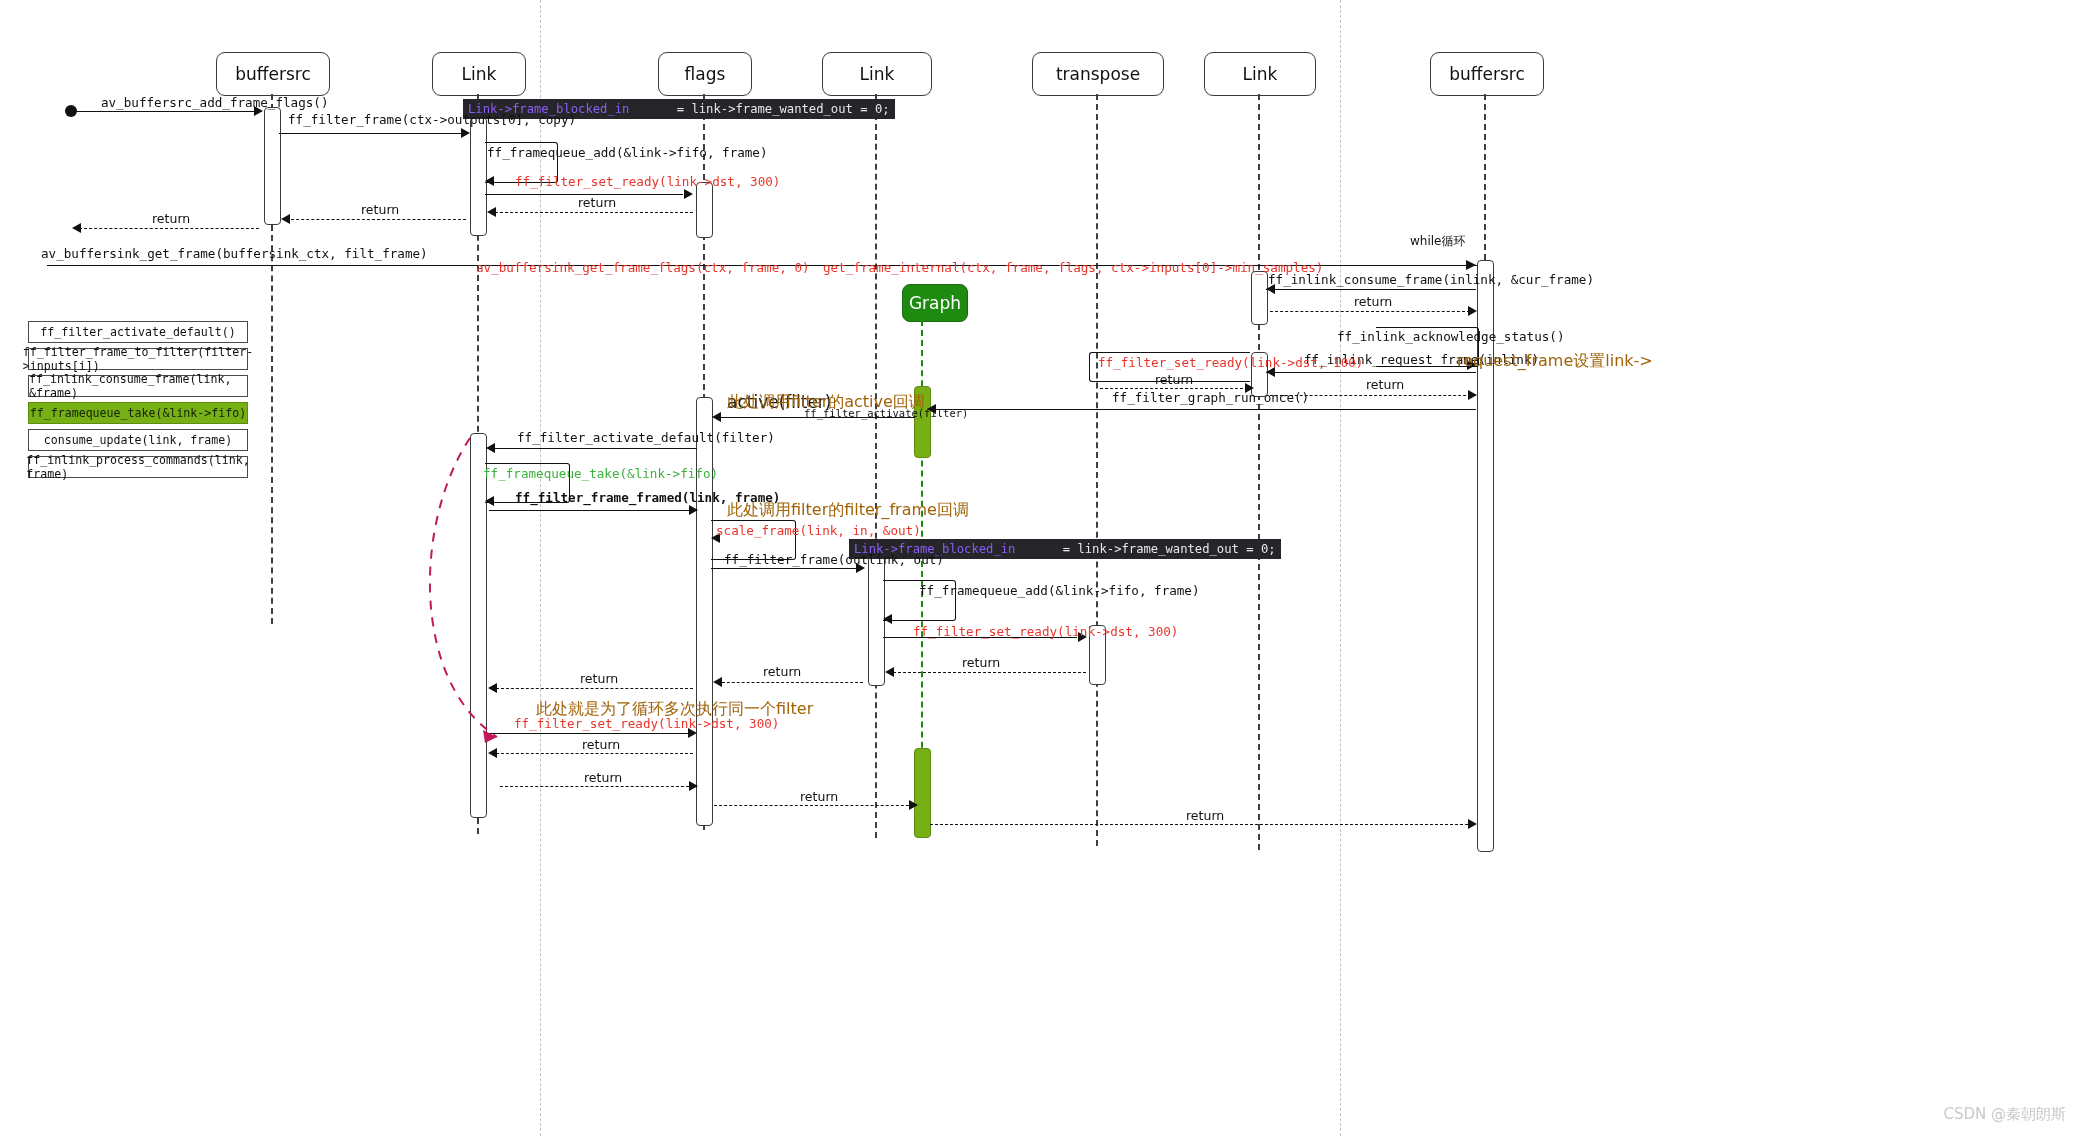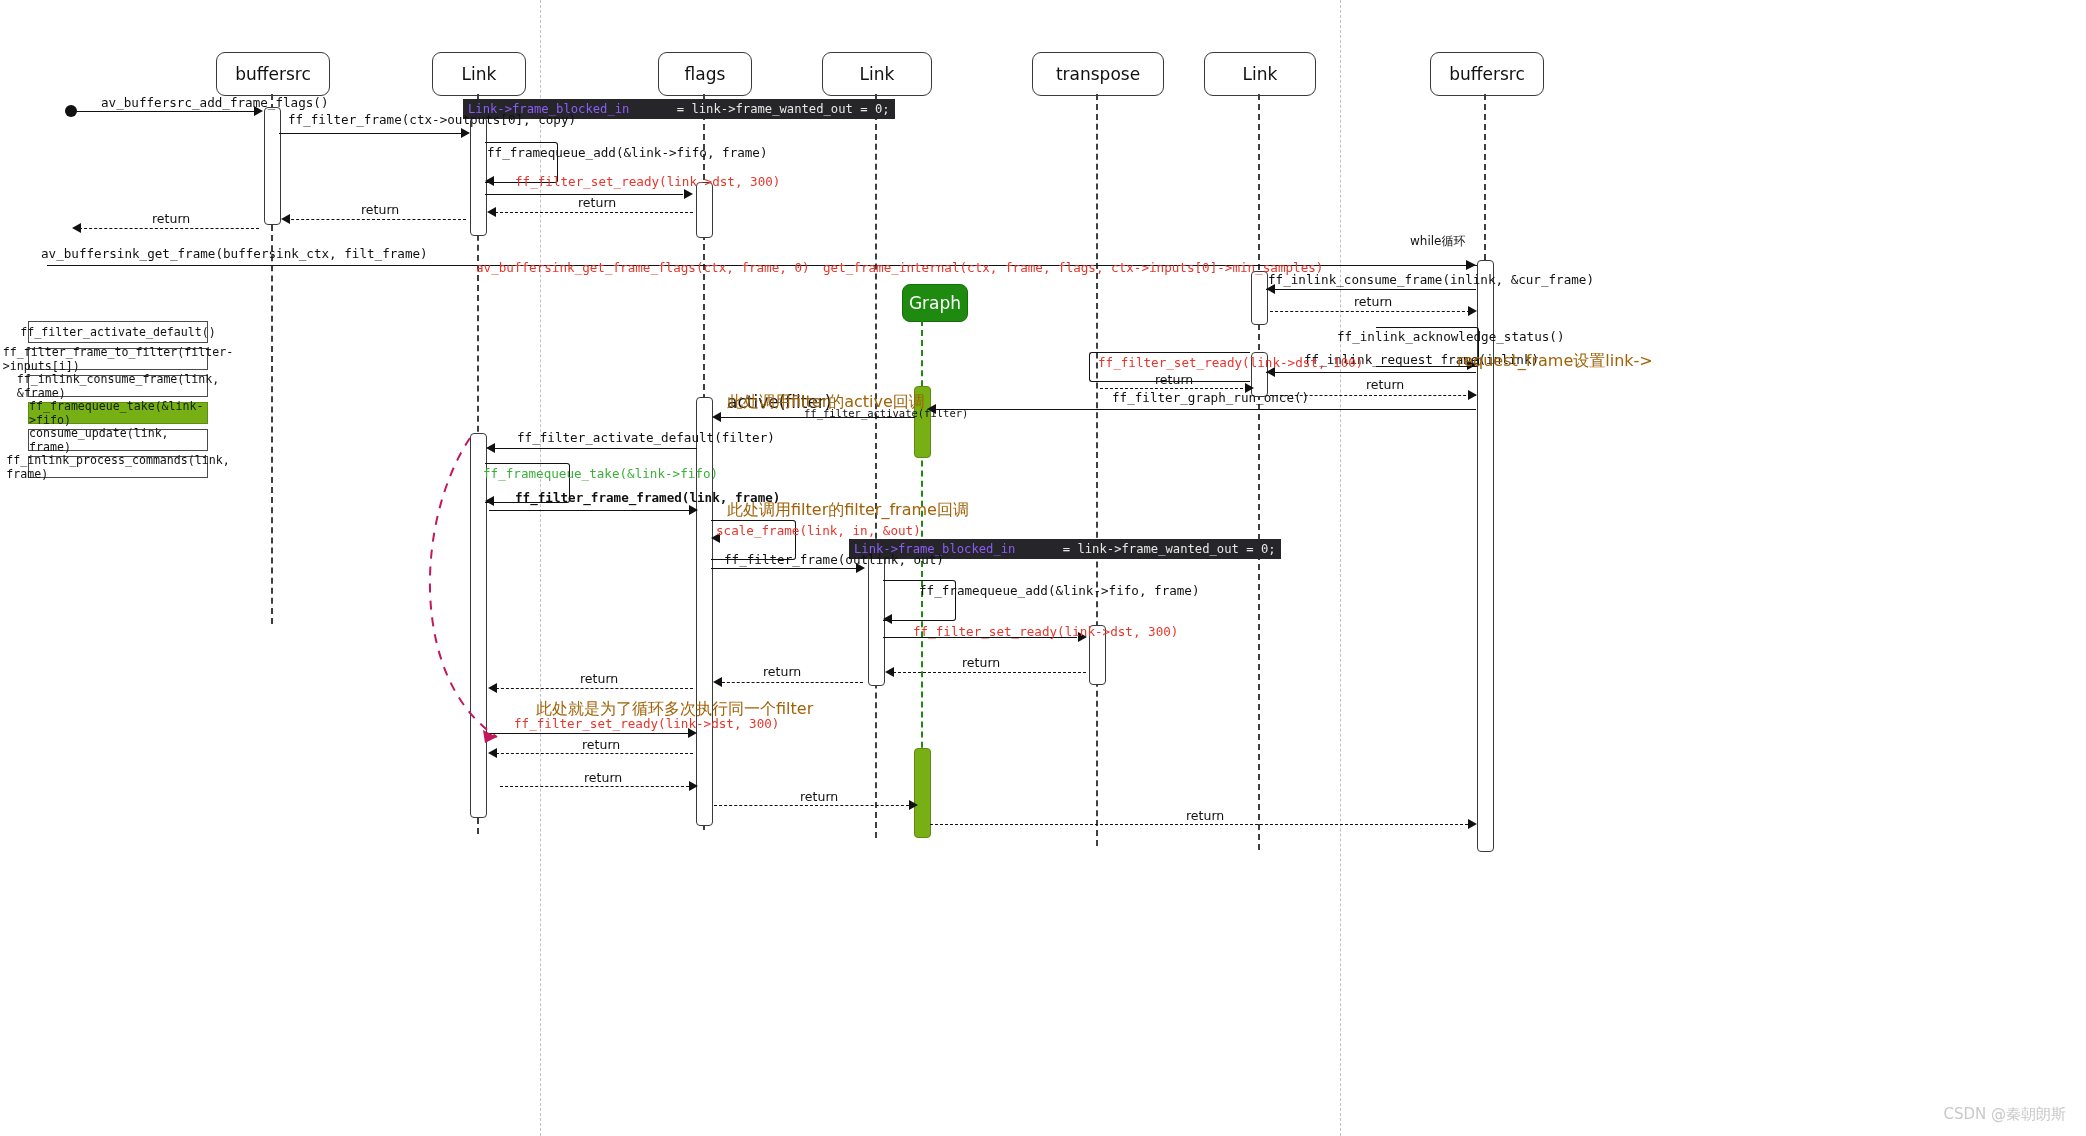--- a/index.html
+++ b/index.html
@@ -39,21 +39,21 @@
   
   .selfcall{position:absolute;border:1.6px solid #111;border-left:none;border-radius:0 3px 3px 0;}
   
   .note{position:absolute;background:#26262a;color:#d8d8d8;
         font-family:"DejaVu Sans Mono",monospace;font-size:12.2px;
         padding:3px 5px;white-space:nowrap;}
   .note .k{color:#8b5cf6;}
   .note .w{color:#e8e8e8;margin-left:40px;}
   
   .legend{position:absolute;left:28px;top:321px;width:220px;}
-  .legend .item{box-sizing:border-box;width:180px;height:22px;margin-bottom:5px;
+  .legend .item{box-sizing:border-box;width:220px;height:22px;margin-bottom:5px;
       border:1.6px solid #4a4a4a;background:#ffffff;display:flex;align-items:center;
       justify-content:center;font-size:11.6px;color:#111;
       font-family:"DejaVu Sans Mono",monospace;}
   .legend .item.hl{background:#76b014;border-color:#5d8c10;color:#14200a;}
   
   .longline{position:absolute;height:0;border-top:1.7px solid #111;}
   .watermark{position:absolute;right:20px;bottom:12px;color:#c9c9c9;font-size:15px;
       font-family:"DejaVu Sans",sans-serif;}
   .arc{position:absolute;pointer-events:none;}
 </style>

